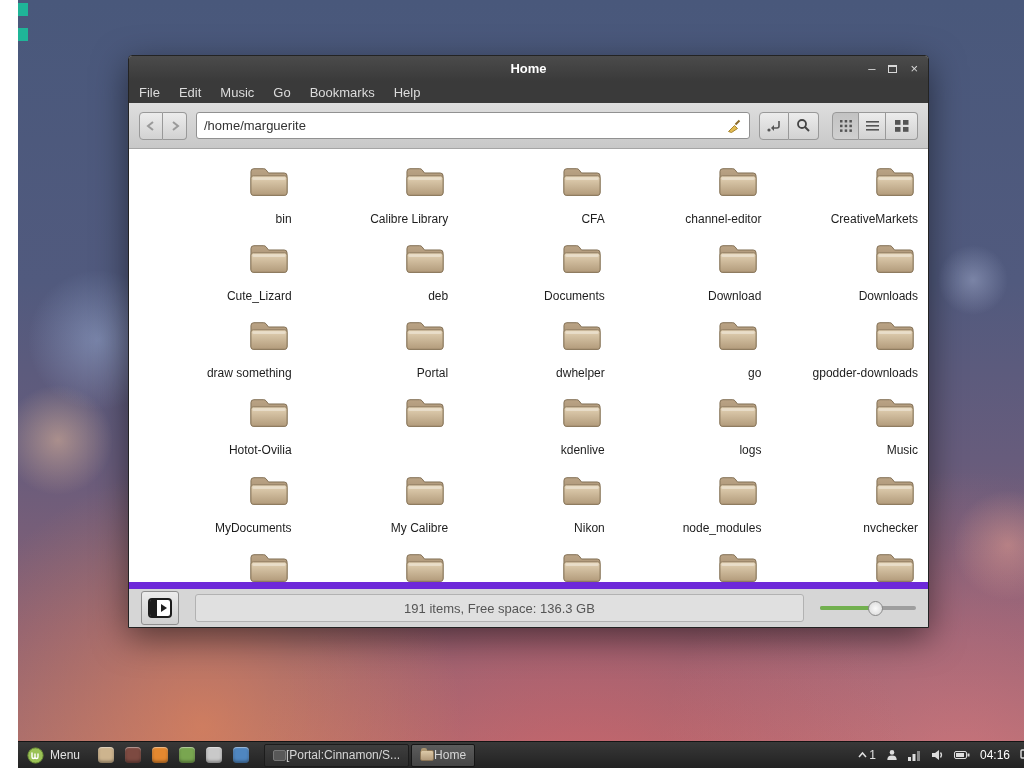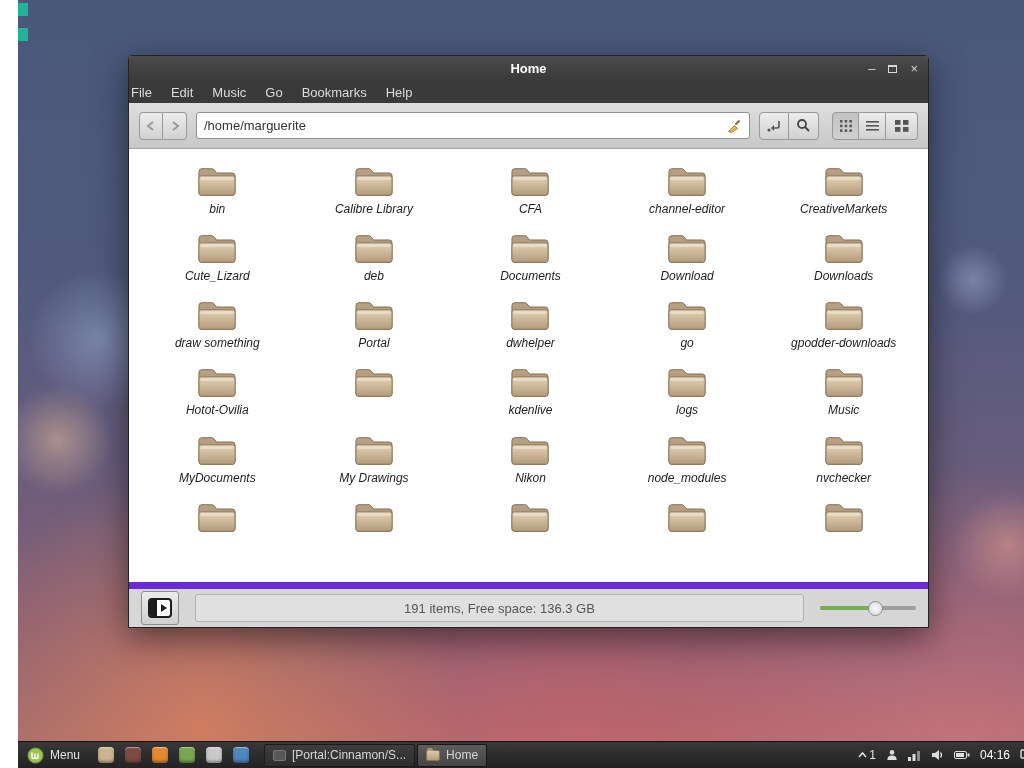--- a/index.html
+++ b/index.html
@@ -27,21 +27,21 @@
     background:#d4d4d4; border:1px solid #232323; border-radius:4px 4px 0 0;
     box-shadow:0 10px 34px rgba(0,0,0,.5); display:flex; flex-direction:column; }
   .titlebar { height:25px; background:linear-gradient(#4b4b4b,#3a3a3a); border-radius:3px 3px 0 0;
     position:relative; display:flex; align-items:center; flex:0 0 auto; }
   .title { position:absolute; left:0; right:0; text-align:center; color:#fff; font-weight:bold; font-size:13px; }
   .win-controls { margin-left:auto; display:flex; align-items:center; gap:13px; padding-right:10px; z-index:2; }
   .wc { color:#d8d8d8; font-size:13px; line-height:1; cursor:default; }
   .wc-max { width:9px; height:8px; border:1px solid #d8d8d8; border-top-width:2px; }
 
   .menubar { height:22px; background:#3a3a3a; display:flex; align-items:center; gap:19px;
-    padding-left:2px; flex:0 0 auto; }
+    padding-left:10px; flex:0 0 auto; }
   .menu-item { color:#dcdcdc; font-size:13px; cursor:default; }
 
   .toolbar { height:46px; background:linear-gradient(#dedede,#c8c8c8); border-bottom:1px solid #a5a5a5;
     display:flex; align-items:center; padding:0 10px; gap:9px; flex:0 0 auto; }
   .navgroup { display:flex; }
   .tbtn { height:28px; background:linear-gradient(#ececec,#d2d2d2); border:1px solid #999;
     display:flex; align-items:center; justify-content:center; }
   .tbtn.pressed { background:linear-gradient(#c3c3c3,#d0d0d0); }
   .navgroup .tbtn { width:24px; }
   .navgroup .tbtn:first-child { border-radius:4px 0 0 4px; }
@@ -54,21 +54,21 @@
   .pairgroup .tbtn:first-child { border-radius:4px 0 0 4px; }
   .pairgroup .tbtn:last-child { border-radius:0 4px 4px 0; border-left:none; }
   .viewgroup { display:flex; margin-left:4px; }
   .viewgroup .tbtn { width:27px; }
   .viewgroup .tbtn:first-child { border-radius:4px 0 0 4px; }
   .viewgroup .tbtn:nth-child(2) { border-left:none; }
   .viewgroup .tbtn:last-child { border-radius:0 4px 4px 0; border-left:none; width:32px; }
 
   .content { flex:1 1 auto; background:#fff; overflow:hidden; position:relative; }
   .filegrid { display:grid; grid-template-columns:repeat(5, 1fr); padding:8px 6px 0 10px; }
-  .file-item { display:flex; flex-direction:column; align-items:center; gap:1px; padding:6px 4px 8px; cursor:default;font-style:italic; }
+  .file-item { display:flex; flex-direction:column; align-items:flex-end; gap:11px; padding:6px 4px 8px; cursor:default; }
   .file-label { font-size:12px; color:#1d1d1d; text-align:center; max-width:142px;
     word-break:break-all; line-height:1.18; }
 
   .statusbar { height:45px; background:#d6d6d6; border-top:7px solid #6d28d9;
     display:flex; align-items:center; padding:0 12px; gap:16px; flex:0 0 auto; }
   .sb-toggle { width:38px; height:34px; border:1px solid #8f8f8f; border-radius:3px;
     background:linear-gradient(#ececec,#cfcfcf); display:flex; align-items:center; justify-content:center; }
   .status-box { flex:1; height:28px; background:#e0e0e0; border:1px solid #b2b2b2; border-radius:3px;
     display:flex; align-items:center; justify-content:center; font-size:13px; color:#555; }
   .zoom { width:96px; height:18px; position:relative; display:flex; align-items:center; }
@@ -81,21 +81,21 @@
   .taskbar { position:absolute; left:0; right:0; bottom:0; height:27px;
     background:linear-gradient(#383838,#222); border-top:1px solid #141414;
     display:flex; align-items:center; }
   .menu-btn { display:flex; align-items:center; gap:6px; padding:0 9px; height:100%; }
   .menu-label { color:#e3e3e3; font-size:12px; }
   .launchers { display:flex; align-items:center; gap:9px; padding:0 8px; }
   .launcher { width:18px; height:18px; display:flex; align-items:center; justify-content:center; }
   .launcher-glyph { width:16px; height:16px; border-radius:4px;
     box-shadow:inset 0 1px 1px rgba(255,255,255,.45), inset 0 -2px 3px rgba(0,0,0,.35); }
   .taskbtns { display:flex; align-items:center; gap:2px; margin-left:6px; }
-  .taskbtn { display:flex; align-items:center; gap:6px; height:23px; padding:0 8px;
+  .taskbtn { display:flex; align-items:center; height:23px; padding:0 8px;
     background:linear-gradient(#3e3e3e,#2d2d2d); border:1px solid #1c1c1c; border-radius:2px;
     color:#d6d6d6; font-size:12px; white-space:nowrap; overflow:hidden; }
   .taskbtn.active { background:linear-gradient(#5c5c5c,#454545); border-color:#161616; }
   .taskbtn .tb-label { overflow:hidden; text-overflow:ellipsis; max-width:118px; }
   .mini-term { width:13px; height:11px; background:#585858; border:1px solid #777; border-radius:2px; }
   .mini-folder { width:14px; height:11px; background:linear-gradient(#dcc9a8,#b49c7c);
     border:1px solid #8a7455; border-radius:2px; position:relative; }
   .mini-folder::before { content:""; position:absolute; top:-3px; left:0; width:6px; height:3px;
     background:#ab946f; border-radius:2px 2px 0 0; }
   .tray { margin-left:auto; display:flex; align-items:center; gap:10px; padding-right:8px; }
@@ -383,21 +383,21 @@
                 <rect x="6.5" y="15" width="35" height="3" rx="1.5" fill="rgba(255,255,255,0.35)"></rect>
               </svg>
               <div class="file-label">MyDocuments</div>
             </div>
             <div class="file-item">
               <svg viewBox="0 0 48 40" width="46" height="38">
                 <path d="M5 9 a3 3 0 0 1 3-3 h10.5 a3 3 0 0 1 2.3 1.1 L23.5 10.5 H40 a3 3 0 0 1 3 3 v17.5 a3 3 0 0 1 -3 3 H8 a3 3 0 0 1 -3 -3 z" fill="url(#foldback)" stroke="#7e6b50"></path>
                 <rect x="5" y="13.5" width="38" height="20.5" rx="2.5" fill="url(#foldg)" stroke="#8a775b"></rect>
                 <rect x="6.5" y="15" width="35" height="3" rx="1.5" fill="rgba(255,255,255,0.35)"></rect>
               </svg>
-              <div class="file-label">My Drawings</div>
+              <div class="file-label">My Calibre</div>
             </div>
             <div class="file-item">
               <svg viewBox="0 0 48 40" width="46" height="38">
                 <path d="M5 9 a3 3 0 0 1 3-3 h10.5 a3 3 0 0 1 2.3 1.1 L23.5 10.5 H40 a3 3 0 0 1 3 3 v17.5 a3 3 0 0 1 -3 3 H8 a3 3 0 0 1 -3 -3 z" fill="url(#foldback)" stroke="#7e6b50"></path>
                 <rect x="5" y="13.5" width="38" height="20.5" rx="2.5" fill="url(#foldg)" stroke="#8a775b"></rect>
                 <rect x="6.5" y="15" width="35" height="3" rx="1.5" fill="rgba(255,255,255,0.35)"></rect>
               </svg>
               <div class="file-label">Nikon</div>
             </div>
             <div class="file-item">

